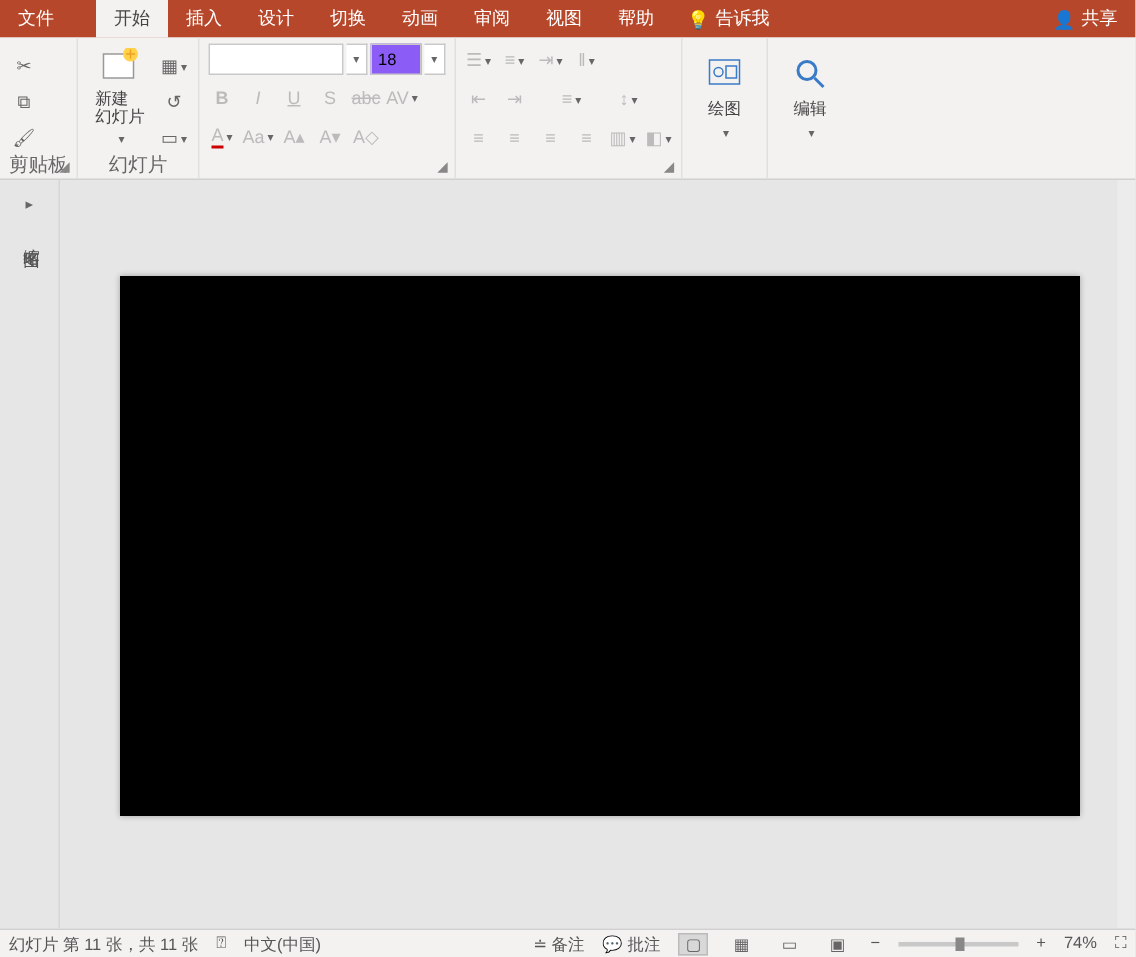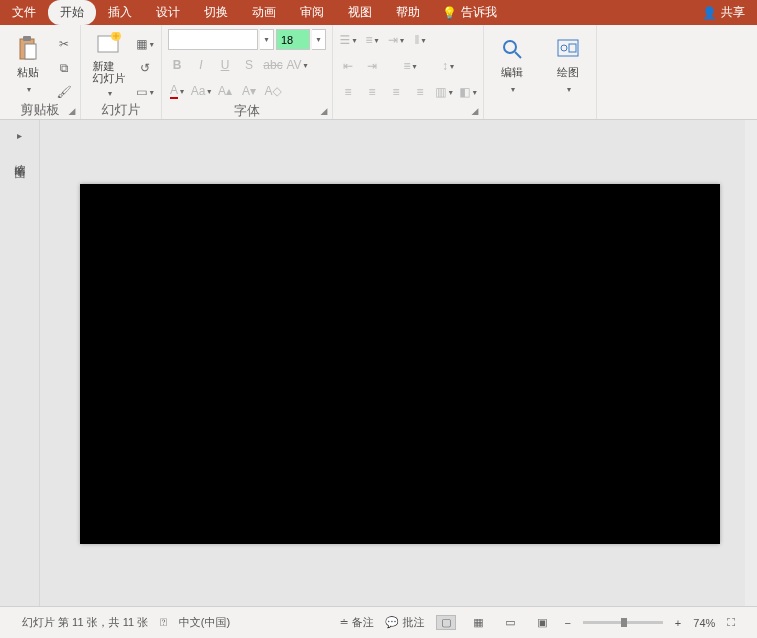--- a/index.html
+++ b/index.html
@@ -1,46 +1,46 @@
 <!DOCTYPE html>
 <html><head>
 <meta charset="utf-8">
 <style>
   * { margin: 0; padding: 0; box-sizing: border-box; font-family: "Microsoft YaHei", sans-serif; }
   body { width: 757px; height: 638px; background: #e6e6e6; overflow: hidden; position: relative; }
   .tabs { height: 25px; background: #b7472a; display: flex; align-items: center; color: #fff; font-size: 12px; }
-  .tab { padding: 0 12px; height: 25px; display: flex; align-items: center; cursor: pointer; border-radius: 12px; }
-  .tab.active { background: #f3f2f1; color: #444; }
+  .tab { padding: 0 12px; height: 25px; display: flex; align-items: center; cursor: pointer; }
+  .tab.active { background: #f3f2f1; color: #444; margin-left: 16px; }
   .tell-me { display: flex; align-items: center; padding: 0 10px; gap: 4px; }
   .share { margin-left: auto; padding: 0 12px; display: flex; align-items: center; gap: 4px; }
   .ribbon { height: 95px; background: #f3f2f1; display: flex; border-bottom: 1px solid #d0d0d0; }
   .group { display: flex; flex-direction: column; justify-content: space-between; padding: 4px 6px 2px 6px; border-right: 1px solid #e0e0e0; position: relative; }
   .group-content { display: flex; align-items: flex-start; gap: 4px; flex: 1; }
   .group-label { font-size: 13px; color: #666; text-align: center; padding-bottom: 2px; }
   .dialog-launcher { position: absolute; right: 2px; bottom: 2px; width: 12px; height: 12px; color: #888; font-size: 9px; display:flex; align-items: center; justify-content: center; }
   .big-btn { display: flex; flex-direction: column; align-items: center; justify-content: center; width: 44px; height: 70px; font-size: 11px; color: #444; cursor: pointer; gap:2px;}
   .big-btn .ico { width: 28px; height: 28px; display:flex; align-items:center; justify-content:center; }
   .btn-col { display: flex; flex-direction: column; gap: 6px; padding-top: 6px; }
   .sm-btn { width: 20px; height: 18px; display:flex; align-items:center; justify-content:center; color:#666; font-size:12px; cursor:pointer;}
   .drop::after { content: "▾"; font-size: 8px; color: #666; margin-left: 2px;}
   .font-row { display:flex; align-items:center; gap:2px; }
   .font-name { width: 90px; height: 21px; border:1px solid #c8c8c8; background:#fff; font-size:11px; padding:0 4px; }
-  .font-size { width: 34px; height: 21px; border:1px solid #c8c8c8; background:#86efac; font-size:11px; padding:0 4px; }
+  .font-size { width: 34px; height: 21px; border:1px solid #c8c8c8; background:#8b5cf6; font-size:11px; padding:0 4px; }
   .fdrop { width:14px; height:21px; border:1px solid #c8c8c8; border-left:none; background:#fff; display:flex; align-items:center; justify-content:center; font-size:8px; color:#666;}
   .row { display:flex; gap:6px; align-items:center; height: 22px;}
   .icon-btn { width: 18px; height:18px; display:flex; align-items:center; justify-content:center; color:#666; font-size:12px; cursor:pointer;}
   .icon-btn.dis { color:#bbb; }
   .workspace { position: absolute; top: 120px; bottom: 19px; left: 0; right: 0; background: #e6e6e6; display:flex; }
   .thumb-panel { width: 40px; background:#e6e6e6; border-right:1px solid #d6d6d6; display:flex; flex-direction:column; align-items:center; padding-top:10px; gap:14px;}
   .chev { font-size:10px; color:#666; cursor:pointer;}
   .vert { writing-mode: vertical-rl; font-size:11px; color:#555; letter-spacing:2px;}
   .canvas-area { flex:1; position:relative; overflow:hidden; }
   .slide { position:absolute; left: 40px; top: 64px; width: 640px; height: 360px; background:#000; box-shadow: 0 0 4px rgba(0,0,0,0.3);}
   .vscroll { position:absolute; right:0; top:0; bottom:0; width:12px; background:#ececec;}
-  .status { position:absolute; bottom:0; left:0; right:0; height:32px; background:#f3f2f1; border-top:1px solid #d0d0d0; display:flex; align-items:center; font-size:11px; color:#555; padding: 0 22px; gap:12px;}
+  .status { position:absolute; bottom:0; left:0; right:0; height:19px; background:#f3f2f1; border-top:1px solid #d0d0d0; display:flex; align-items:center; font-size:11px; color:#555; padding: 0 6px; gap:12px;}
   .status .sp { flex:1; }
   .st-btn { display:flex; align-items:center; gap:3px; cursor:pointer;}
   .view-btn { width:20px; height:15px; border:1px solid transparent; display:flex; align-items:center; justify-content:center; color:#666;}
   .view-btn.active { background:#d8d8d8; border-color:#bbb;}
   .zoom-track { width:80px; height:3px; background:#c8c8c8; position:relative;}
   .zoom-thumb { position:absolute; left:38px; top:-3px; width:6px; height:9px; background:#888;}
   svg { display:block; }
 </style>
 </head>
 <body>
@@ -61,31 +61,20 @@
   </div>
   <div class="share">
     <span>👤</span>
     <span>共享</span>
   </div>
 </div>
 
 <div class="ribbon">
   <div class="group">
     <div class="group-content">
-      <div class="big-btn">
-        <div class="ico">
-          <svg width="22" height="26" viewBox="0 0 22 26">
-              <rect x="3" y="3" width="14" height="20" fill="#d9a77a" stroke="#a87545"></rect>
-              <rect x="6" y="0" width="8" height="5" rx="1" fill="#888"></rect>
-              <rect x="8" y="8" width="11" height="15" fill="#fff" stroke="#888"></rect>
-            </svg>
-        </div>
-        <span>粘贴</span>
-        <span class="drop"></span>
-      </div>
       <div class="btn-col">
         <div class="sm-btn">
             <span>✂</span>
           </div>
         <div class="sm-btn">
             <span>⧉</span>
           </div>
         <div class="sm-btn">
             <span>🖌</span>
           </div>
@@ -151,21 +140,20 @@
       <div class="row">
         <div class="icon-btn dis drop">
             <span style="border-bottom:2px solid #c00;">A</span>
           </div>
         <div class="icon-btn dis drop">Aa</div>
         <div class="icon-btn dis">A▴</div>
         <div class="icon-btn dis">A▾</div>
         <div class="icon-btn dis">A◇</div>
       </div>
     </div>
-    <div class="group-label">字体</div>
     <div class="dialog-launcher">◢</div>
   </div>
 
   <div class="group" style="min-width:150px;">
     <div class="group-content" style="flex-direction:column; gap:4px;">
       <div class="row">
         <div class="icon-btn dis drop">☰</div>
         <div class="icon-btn dis drop">≡</div>
         <div class="icon-btn dis drop">⇥</div>
         <div class="icon-btn dis drop">‖</div>
@@ -181,54 +169,54 @@
       <div class="row">
         <div class="icon-btn dis">≡</div>
         <div class="icon-btn dis">≡</div>
         <div class="icon-btn dis">≡</div>
         <div class="icon-btn dis">≡</div>
         <div class="icon-btn dis drop">▥</div>
         <div class="icon-btn dis drop">◧</div>
       </div>
     </div>
     <div class="dialog-launcher">◢</div>
-  </div>
-
-  <div class="group" style="border-right:none;">
-    <div class="group-content">
-      <div class="big-btn">
-        <div class="ico">
-          <svg width="22" height="22" viewBox="0 0 22 22">
-              <circle cx="9" cy="9" r="6" fill="none" stroke="#3a7bc8" stroke-width="2"></circle>
-              <line x1="14" y1="14" x2="20" y2="20" stroke="#3a7bc8" stroke-width="2"></line>
-            </svg>
-        </div>
-        <span>编辑</span>
-        <span class="drop"></span>
-      </div>
-    </div>
-    <div class="group-label"></div>
   </div>
 
   <div class="group">
     <div class="group-content">
       <div class="big-btn">
         <div class="ico">
           <svg width="24" height="22" viewBox="0 0 24 22">
               <rect x="2" y="2" width="20" height="16" fill="none" stroke="#3a7bc8"></rect>
               <circle cx="8" cy="10" r="3" fill="none" stroke="#3a7bc8"></circle>
               <rect x="13" y="6" width="7" height="8" fill="none" stroke="#3a7bc8"></rect>
             </svg>
         </div>
         <span>绘图</span>
         <span class="drop"></span>
       </div>
     </div>
     <div class="group-label"></div>
   </div>
+
+  <div class="group" style="border-right:none;">
+    <div class="group-content">
+      <div class="big-btn">
+        <div class="ico">
+          <svg width="22" height="22" viewBox="0 0 22 22">
+              <circle cx="9" cy="9" r="6" fill="none" stroke="#3a7bc8" stroke-width="2"></circle>
+              <line x1="14" y1="14" x2="20" y2="20" stroke="#3a7bc8" stroke-width="2"></line>
+            </svg>
+        </div>
+        <span>编辑</span>
+        <span class="drop"></span>
+      </div>
+    </div>
+    <div class="group-label"></div>
+  </div>
 </div>
 
 <div class="workspace">
   <div class="thumb-panel">
     <div class="chev">▸</div>
     <div class="vert">缩略图</div>
   </div>
   <div class="canvas-area">
     <div class="slide"></div>
     <div class="vscroll"></div>

